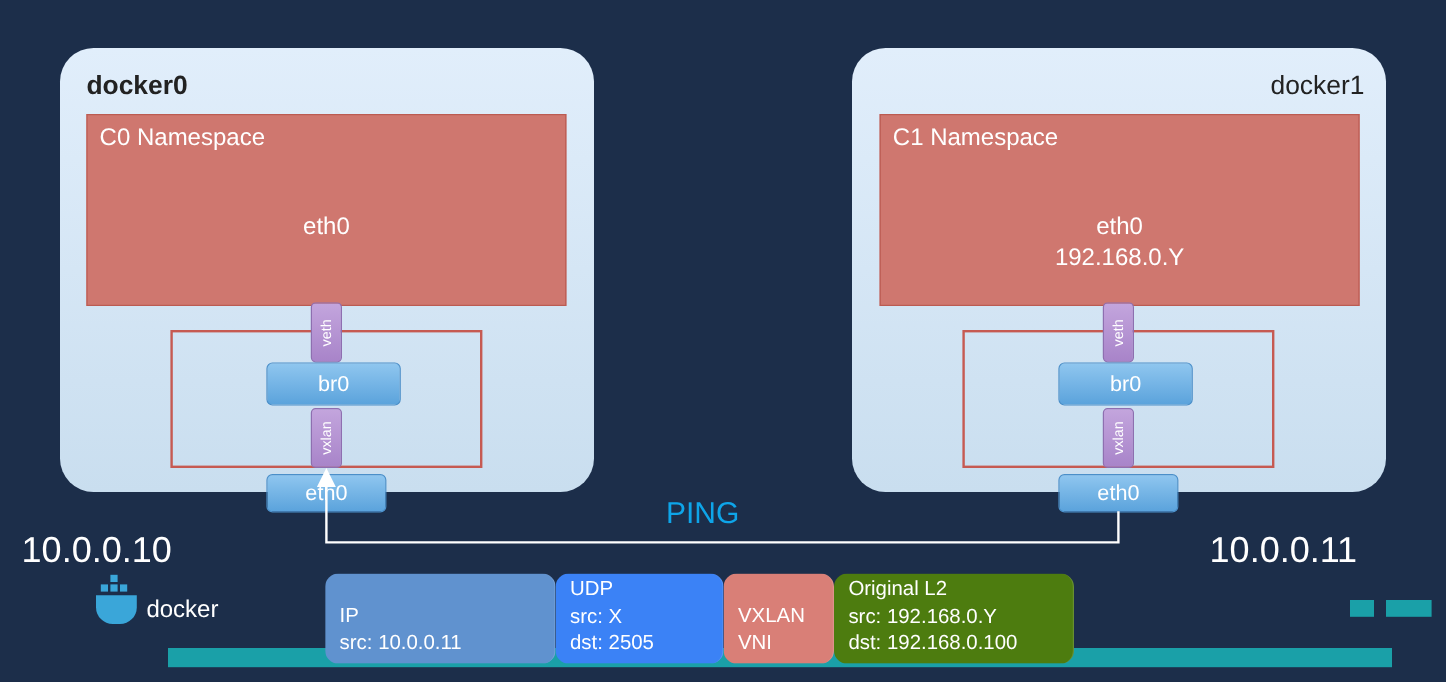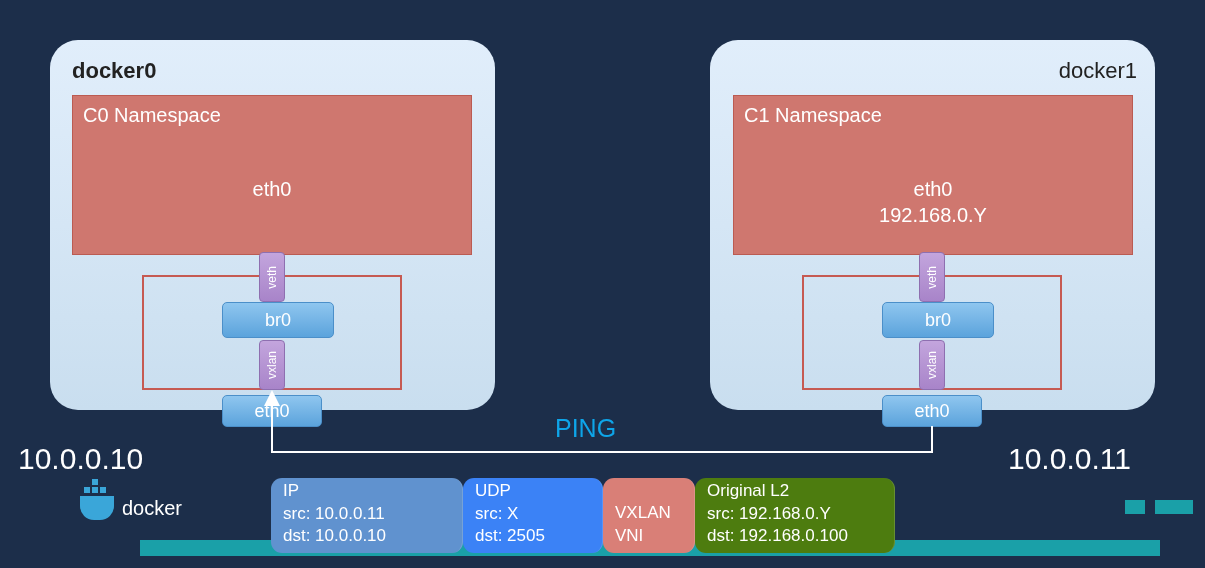--- a/index.html
+++ b/index.html
@@ -258,21 +258,20 @@
       <path d="M0,0 L8,4 L0,8 Z" fill="#ffffff"></path>
     </marker>
   </defs>
   <path d="M 932 426 L 932 452 L 272 452 L 272 398" stroke="#ffffff" stroke-width="2" fill="none" marker-end="url(#arrow)"></path>
 </svg>
 
 <div class="packet">
   <div class="seg seg-ip">
     <div class="seg-title">IP</div>
     <div>src: 10.0.0.11</div>
-    <div>dst: 10.0.0.10</div>
   </div>
   <div class="seg seg-udp">
     <div class="seg-title">UDP</div>
     <div>src: X</div>
     <div>dst: 2505</div>
   </div>
   <div class="seg seg-vxlan">
     <div class="seg-title">VXLAN</div>
     <div>VNI</div>
   </div>

